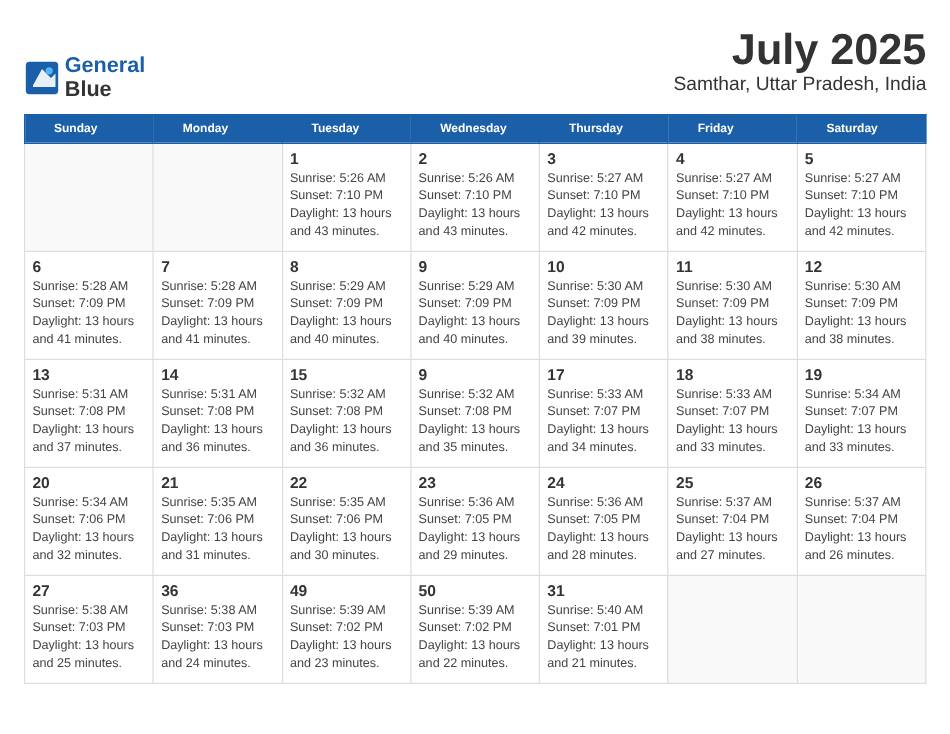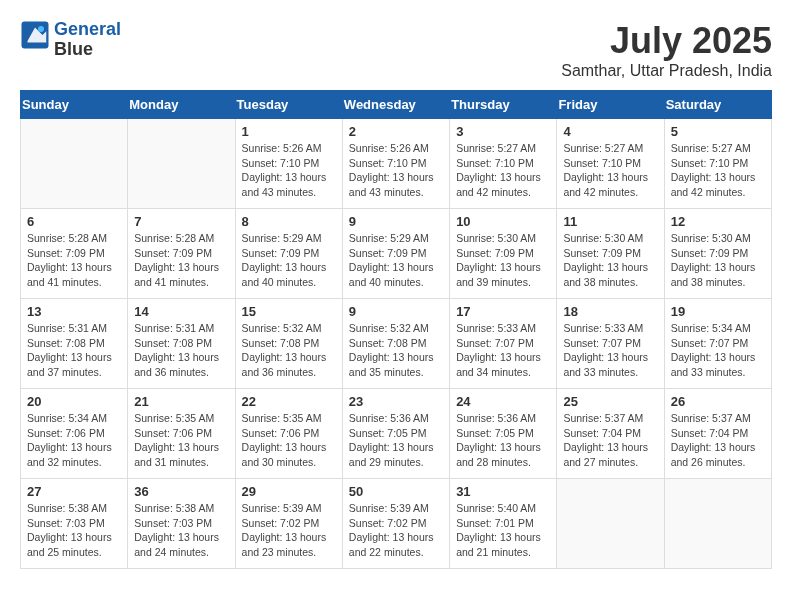--- a/index.html
+++ b/index.html
@@ -11,20 +11,22 @@
       padding: 20px;
     }
     .header {
       display: flex;
       justify-content: space-between;
       align-items: flex-start;
       margin-bottom: 10px;
     }
     .logo {
       display: flex;
+      align-items: center;
+      margin-top: 25px;
     }
     .logo-text {
       font-size: 18px;
       font-weight: bold;
       color: #333;
       line-height: 1.1;
     }
     .logo-text span {
       color: #1a5fa8;
     }
@@ -48,22 +50,22 @@
     }
     .calendar {
       width: 100%;
       border-collapse: collapse;
       border: 1px solid #ccc;
     }
     .calendar th {
       background-color: #1a5fa8;
       color: #fff;
       text-align: left;
-      padding: 6px 1px;
-      font-size: 13px;
+      padding: 6px 24px;
+      font-size: 10px;
       font-weight: bold;
       border: 1px solid #1a5fa8;
     }
     .calendar td {
       vertical-align: top;
       padding: 5px 6px;
       font-size: 11px;
       color: #333;
       border: 1px solid #ddd;
       width: calc(100% / 7);
@@ -295,21 +297,21 @@
 Sunset: 7:03 PM
 Daylight: 13 hours and 25 minutes.</div>
         </td>
         <td>
           <span class="day-num">36</span>
           <div class="day-info">Sunrise: 5:38 AM
 Sunset: 7:03 PM
 Daylight: 13 hours and 24 minutes.</div>
         </td>
         <td>
-          <span class="day-num">29</span>
+          <span class="day-num">49</span>
           <div class="day-info">Sunrise: 5:39 AM
 Sunset: 7:02 PM
 Daylight: 13 hours and 23 minutes.</div>
         </td>
         <td>
           <span class="day-num">50</span>
           <div class="day-info">Sunrise: 5:39 AM
 Sunset: 7:02 PM
 Daylight: 13 hours and 22 minutes.</div>
         </td>

